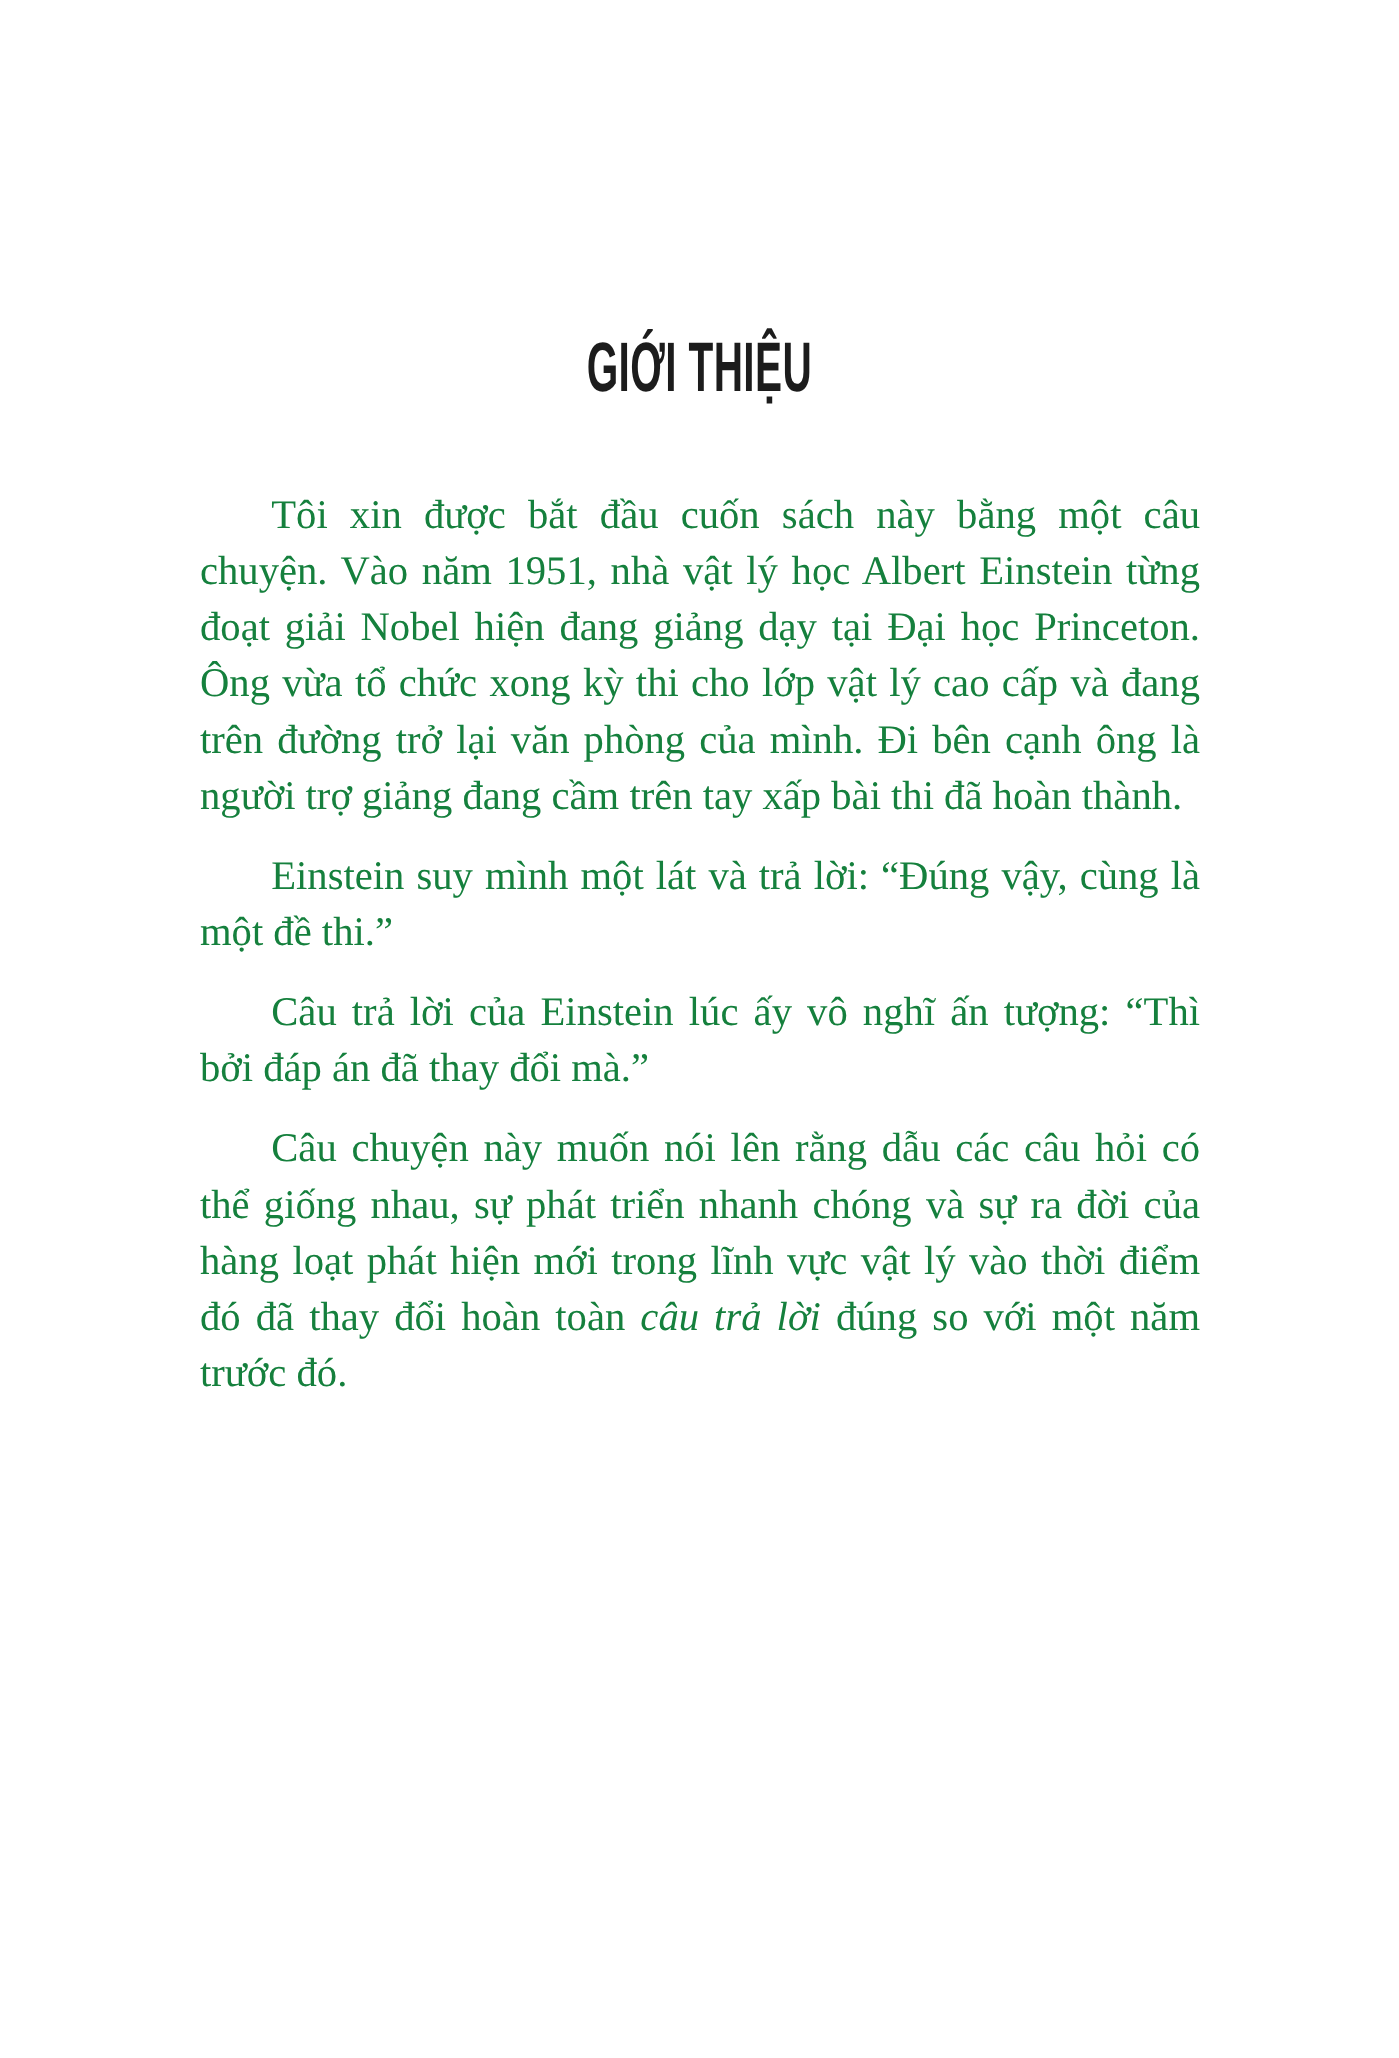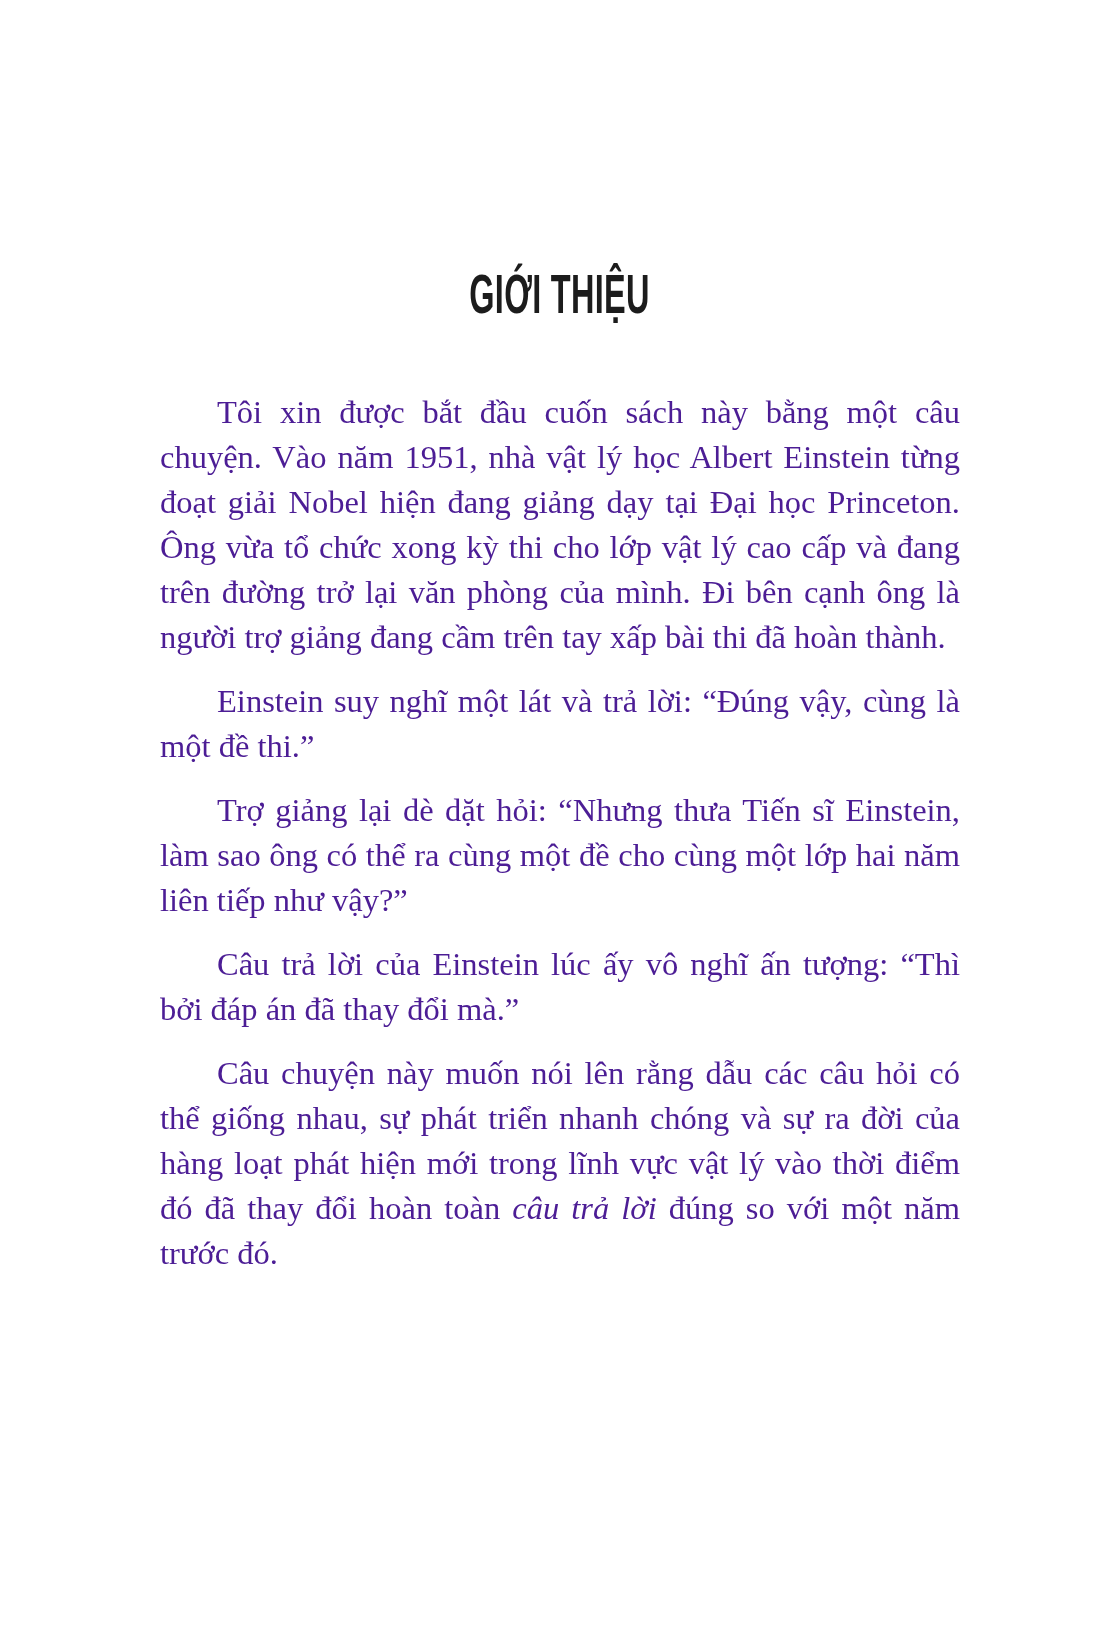--- a/index.html
+++ b/index.html
@@ -35,21 +35,21 @@
     transform-origin: center;
     white-space: nowrap;
   }
   .content {
     position: absolute;
     top: 390px;
     left: 160px;
     width: 800px;
     font-size: 32.5px;
     line-height: 45px;
-    color: #4c1d95;
+    color: #15803d;
     text-align: justify;
   }
   .para {
     margin: 0 0 19px 0;
     text-indent: 57px;
   }
   .para:last-child {
     margin-bottom: 0;
   }
   .para em {
@@ -63,22 +63,21 @@
 
   <h1 class="title">
     <span class="title-inner">GIỚI THIỆU</span>
   </h1>
 
   <div class="content">
 
     <p class="para">Tôi xin được bắt đầu cuốn sách này bằng một câu chuyện. Vào năm 1951, nhà vật lý học Albert Einstein từng đoạt giải Nobel hiện đang giảng dạy tại Đại học Princeton. Ông vừa tổ chức xong kỳ thi cho lớp vật lý cao cấp và đang trên đường trở lại văn phòng của mình. Đi bên cạnh ông là người trợ giảng đang cầm trên tay xấp bài thi đã hoàn thành.</p>
 
 
-    <p class="para">Einstein suy nghĩ một lát và trả lời: “Đúng vậy, cùng là một đề thi.”</p>
+    <p class="para">Einstein suy mình một lát và trả lời: “Đúng vậy, cùng là một đề thi.”</p>
 
-    <p class="para">Trợ giảng lại dè dặt hỏi: “Nhưng thưa Tiến sĩ Einstein, làm sao ông có thể ra cùng một đề cho cùng một lớp hai năm liên tiếp như vậy?”</p>
 
     <p class="para">Câu trả lời của Einstein lúc ấy vô nghĩ ấn tượng: “Thì bởi đáp án đã thay đổi mà.”</p>
 
     <p class="para"><span>Câu chuyện này muốn nói lên rằng dẫu các câu hỏi có thể giống nhau, sự phát triển nhanh chóng và sự ra đời của hàng loạt phát hiện mới trong lĩnh vực vật lý vào thời điểm đó đã thay đổi hoàn toàn </span><em>câu trả lời</em><span> đúng so với một năm trước đó.</span></p>
 
   </div>
 </div>
 
 </body></html>

